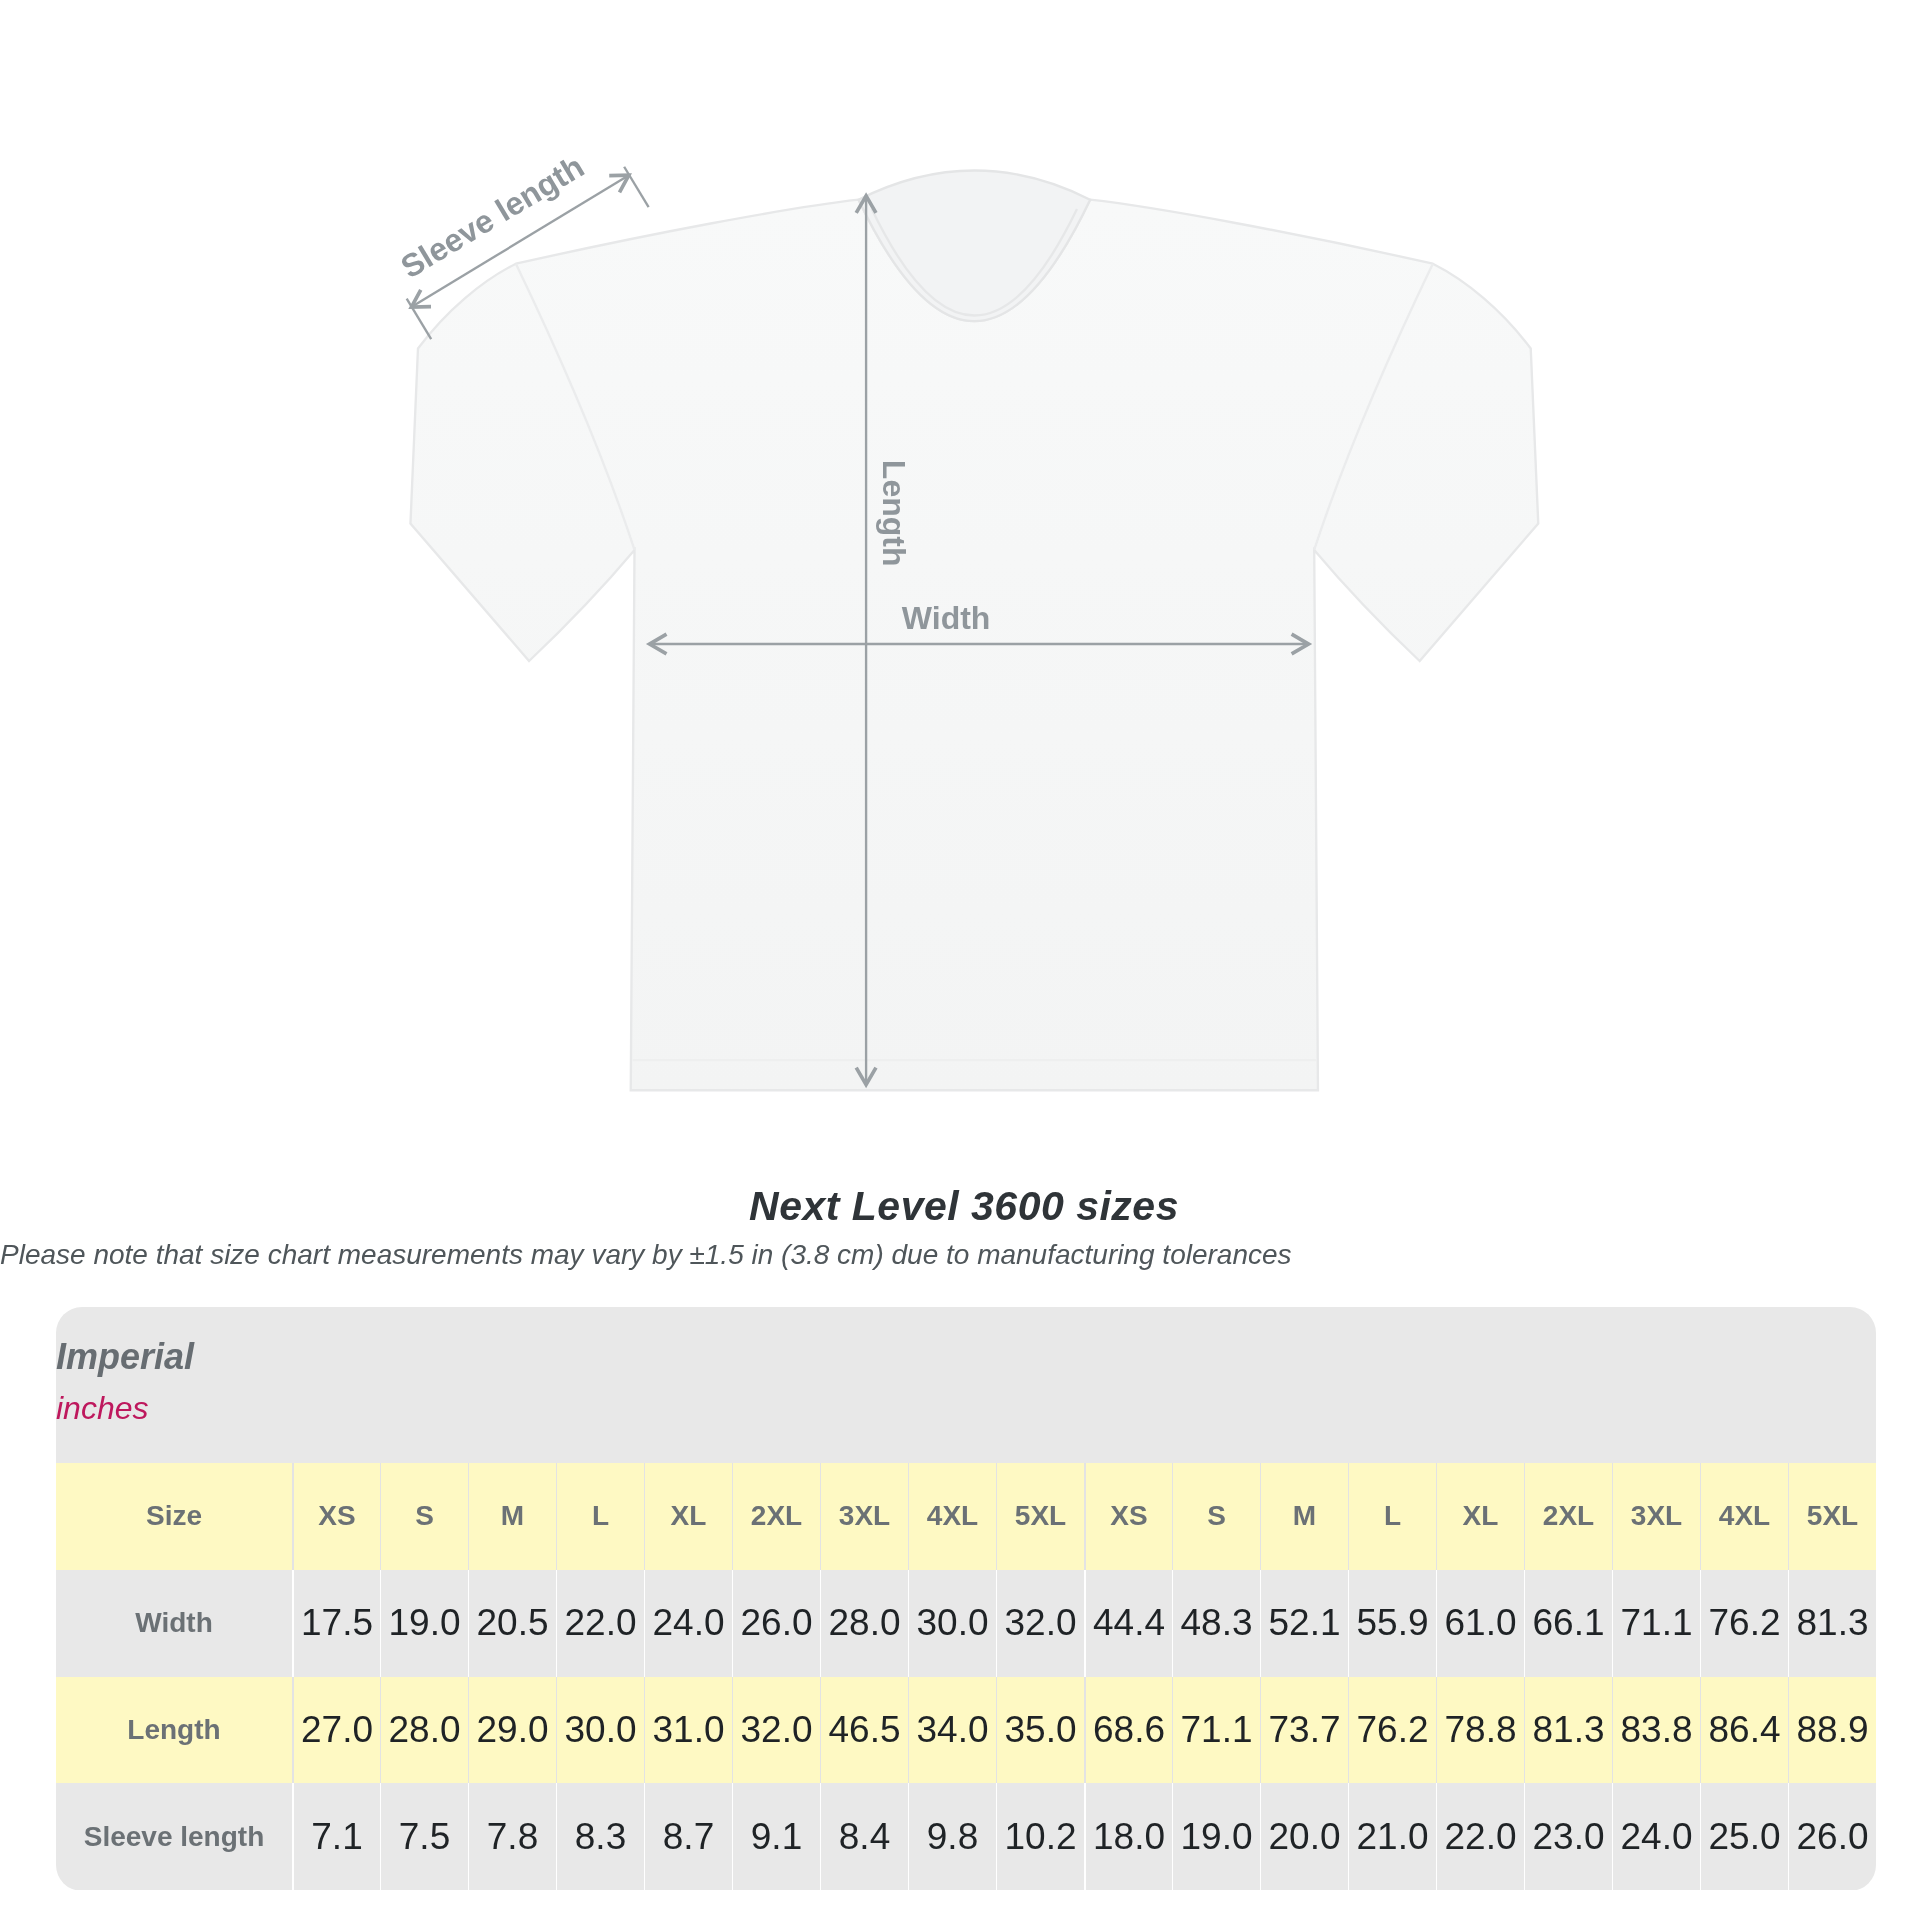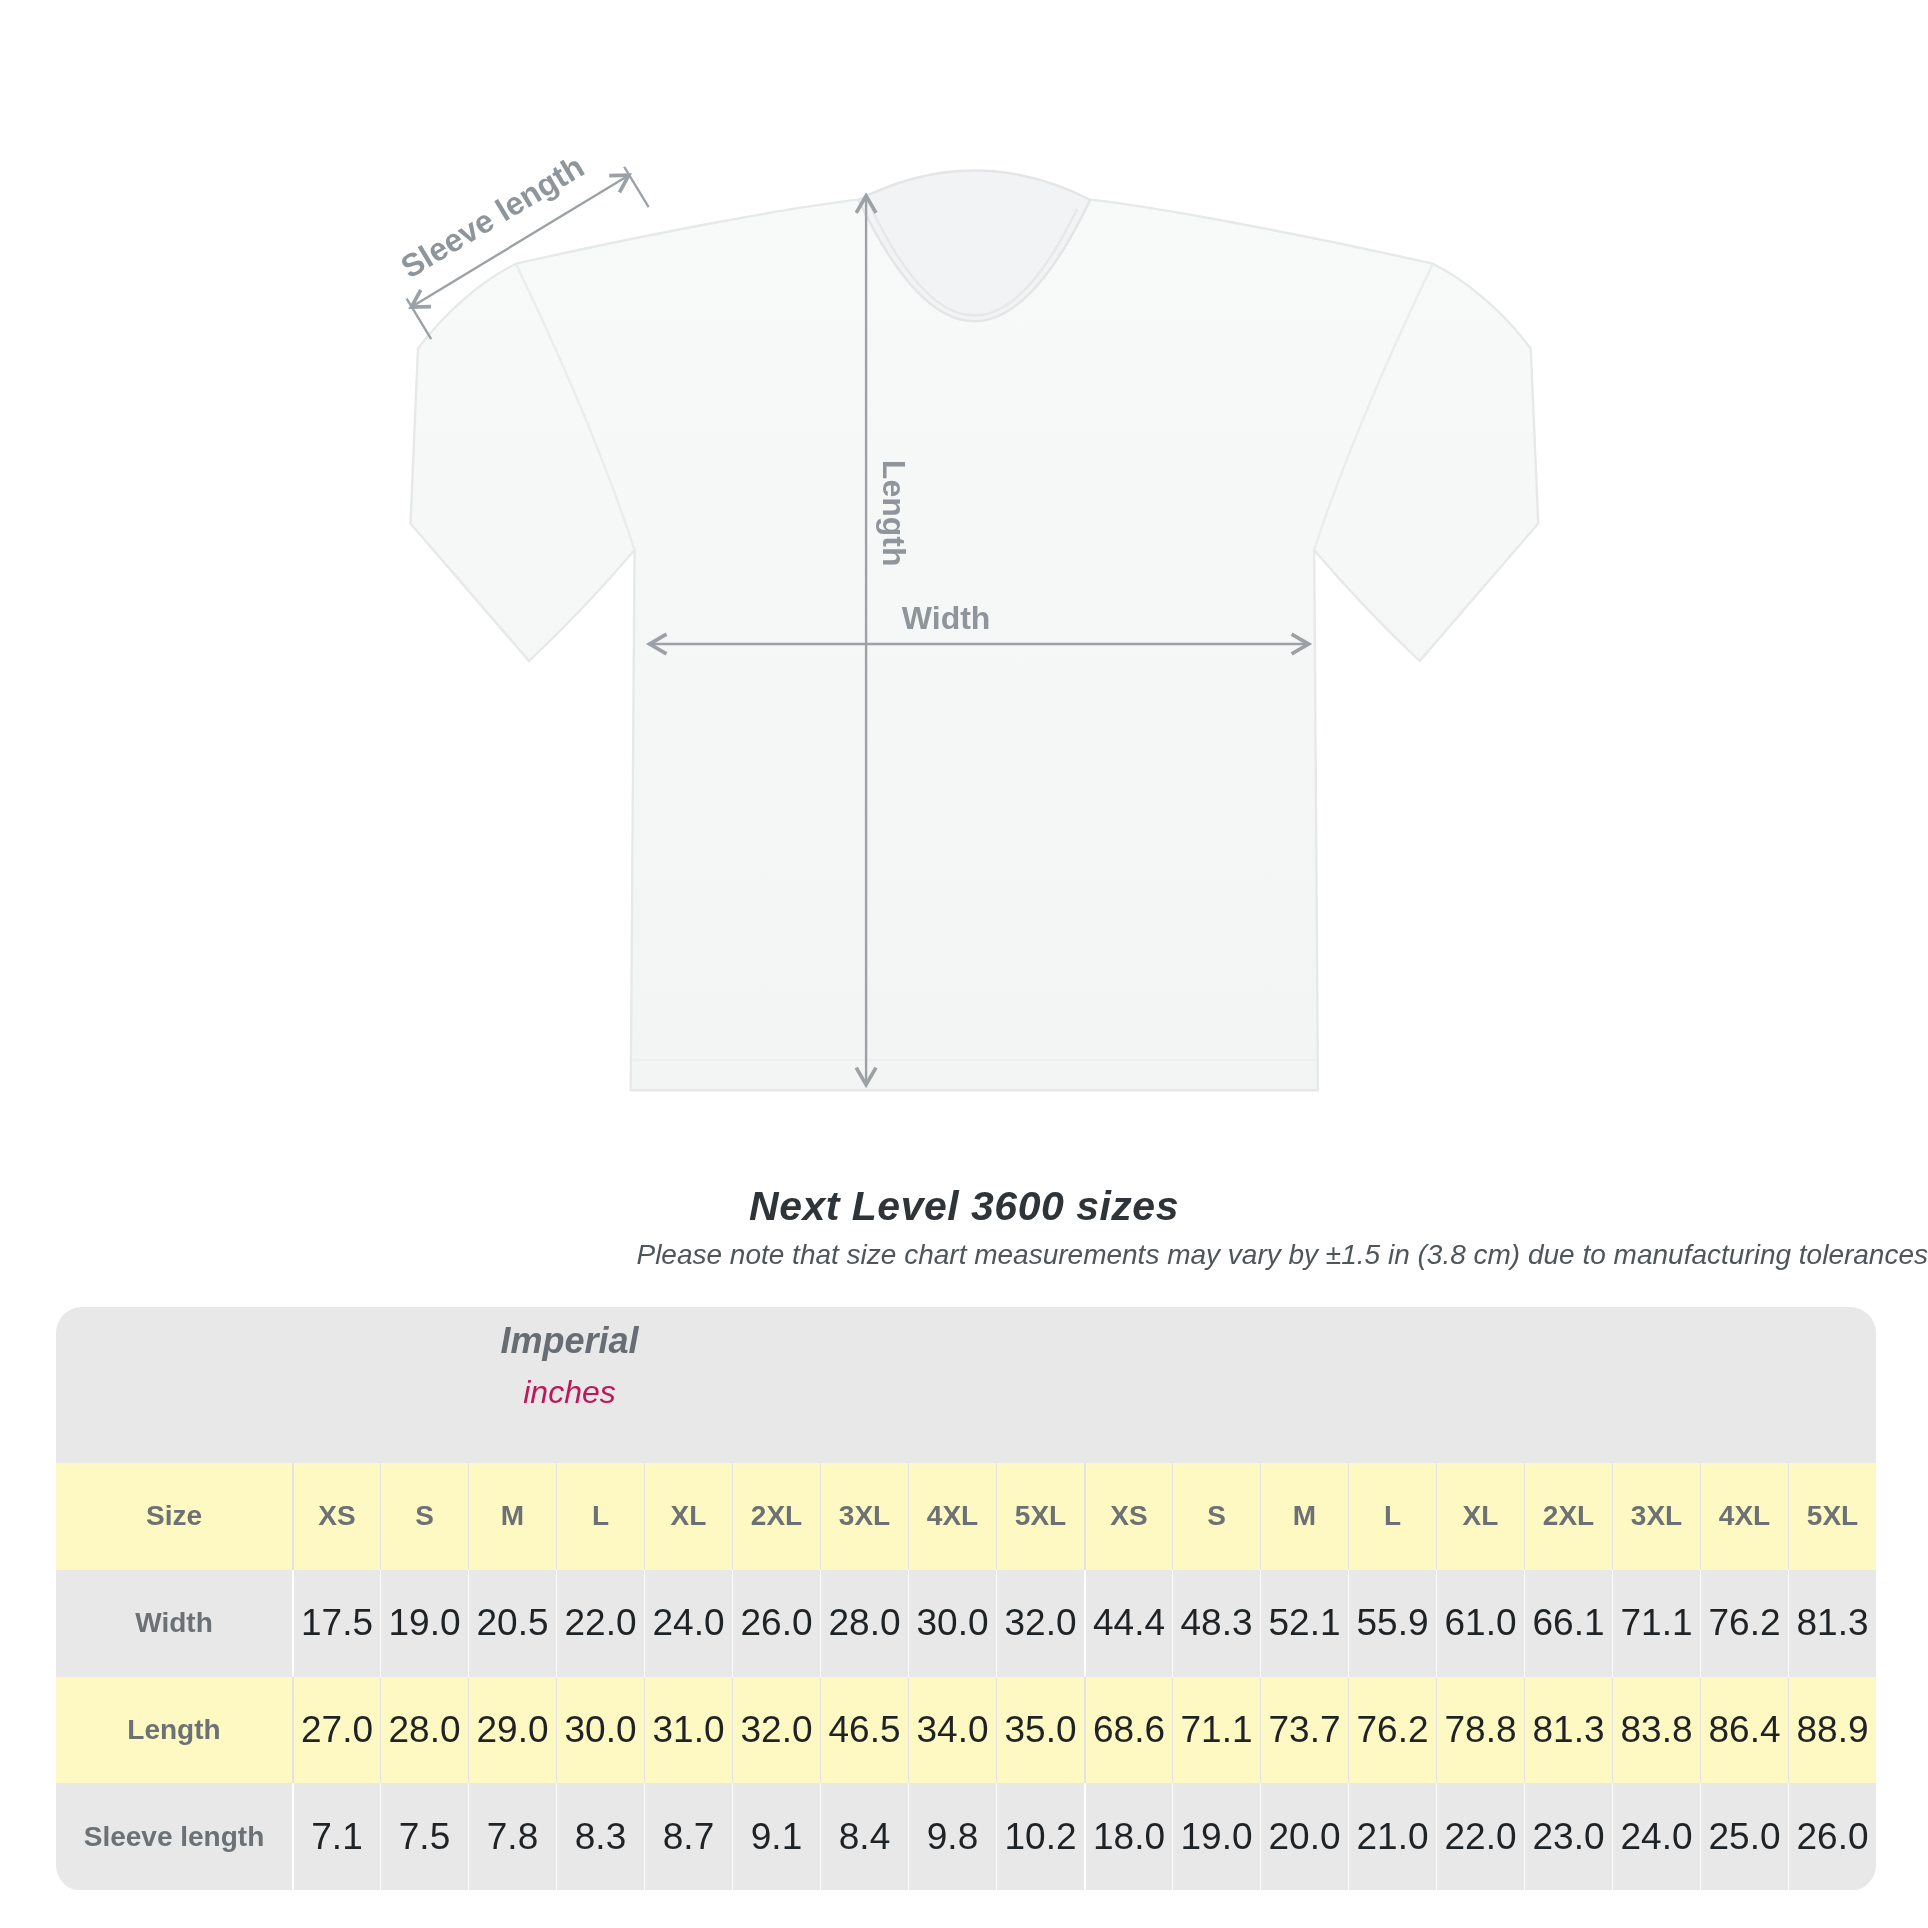--- a/index.html
+++ b/index.html
@@ -7,29 +7,29 @@
     position:relative;width:1928px;height:1928px;background:#ffffff;overflow:hidden;
     font-family:"Liberation Sans",sans-serif;
   }
   svg{display:block;}
   .shirt-svg{position:absolute;left:0;top:0;}
   .page-title{
     position:absolute;left:0;top:1183px;width:1928px;text-align:center;
     font-size:41px;font-weight:bold;color:#2f3438;letter-spacing:0.5px;font-style:italic;
   }
   .page-subtitle{
-    position:absolute;left:0;top:1239px;width:1928px;text-align:right;
+    position:absolute;left:0;top:1239px;width:1928px;text-align:left;
     font-size:28px;font-style:italic;color:#4f565a;
   }
   .table-card{
     position:absolute;left:56px;top:1307px;width:1820px;height:584px;
     border-radius:26px;overflow:hidden;background:#ffffff;
   }
   .band{display:flex;height:156px;background:#e8e8e8;}
-  .group{box-sizing:border-box;padding-top:12px;text-align:center;}
+  .group{box-sizing:border-box;padding-top:28px;text-align:left;}
   .group-imperial{width:1027px;}
   .group-metric{flex:1;}
   .group-name{font-size:36px;font-weight:bold;font-style:italic;color:#676d72;line-height:43px;}
   .group-unit{font-size:32px;font-style:italic;color:#be185d;line-height:34px;margin-top:13px;}
   .grid{display:flex;flex-direction:column;height:427px;}
   .trow{
     flex:1;display:grid;grid-template-columns:236px repeat(18,1fr);
     align-items:center;--sep:#e3e3e3;background:#fef9c3;
   }
   .trow.shade{--sep:#ffffff;background:#e8e8e8;}

